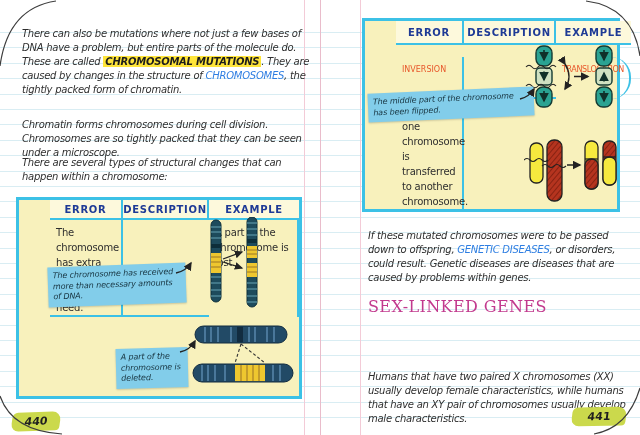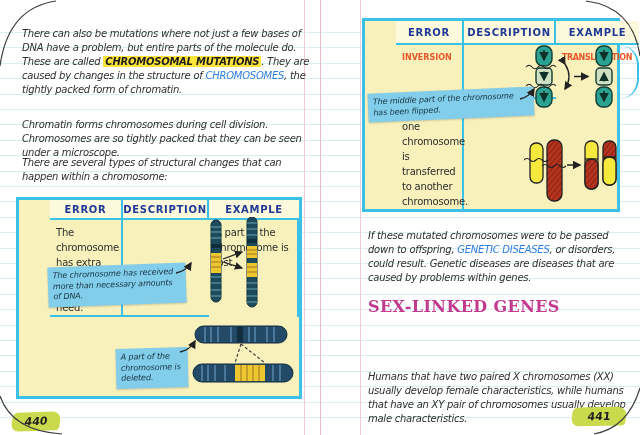--- a/index.html
+++ b/index.html
@@ -25,38 +25,38 @@
   #p3L{left:22px;top:156px;width:292px;}
   #p1R{left:368px;top:229px;width:260px;}
   #p2R{left:368px;top:317px;width:260px;}
   #p3R{left:368px;top:370px;width:262px;}
 
   .hl{background:#ffe53a;font-weight:bold;padding:0 2px;color:#1c1c1c;}
   .blue{color:#2e7ee2;}
 
   #headingR{
     position:absolute;left:368px;top:297px;
-    font-family:"DejaVu Serif",serif;font-weight:bold;
+    font-family:"DejaVu Serif",serif;font-weight:normal;
     font-size:16px;color:#c23a8e;letter-spacing:0.4px;
   }
 
   
   .ntable{position:absolute;border:3px solid #3cc1e6;background:#f8f1bc;display:grid;box-sizing:border-box;padding-left:31px;}
   #tblL{left:16px;top:197px;width:286px;height:202px;
         grid-template-columns:73px 86px 1fr;grid-template-rows:20px 1fr 1fr;}
   #tblR{left:362px;top:18px;width:258px;height:194px;
         grid-template-columns:68px 92px 1fr;grid-template-rows:24px 1fr 1fr;}
   .th{background:#fdf9dc;border-right:2px solid #3cc1e6;border-bottom:2px solid #3cc1e6;
       display:flex;align-items:center;justify-content:center;
       font-weight:bold;color:#1e3a96;font-size:10px;letter-spacing:0.7px;}
   .td{border-right:2px solid #3cc1e6;border-bottom:2px solid #3cc1e6;
       padding:5px 5px 0 6px;font-size:10px;line-height:15px;letter-spacing:-0.2px;}
   .noR{border-right:none;}
   .noB{border-bottom:none;}
-  .err{color:#e8582b;font-weight:bold;font-size:8px;letter-spacing:0;}
+  .err{color:#e8582b;font-weight:normal;font-size:8px;letter-spacing:0;margin-top:12px;}
   .tight{letter-spacing:-0.4px;border-radius:20px;}
 
   
   .note{position:absolute;background:#82cdea;color:#16323e;
         font-size:8px;line-height:10.5px;font-style:italic;letter-spacing:-0.1px;
         padding:4px 5px;box-shadow:0 1px 2px rgba(0,0,0,0.18);}
   #noteDup{left:48px;top:265px;width:128px;transform:rotate(-2deg);}
   #noteDel{left:116px;top:348px;width:62px;transform:rotate(-1.5deg);}
   #noteInv{left:368px;top:90px;width:156px;transform:rotate(-2.5deg);}
 

